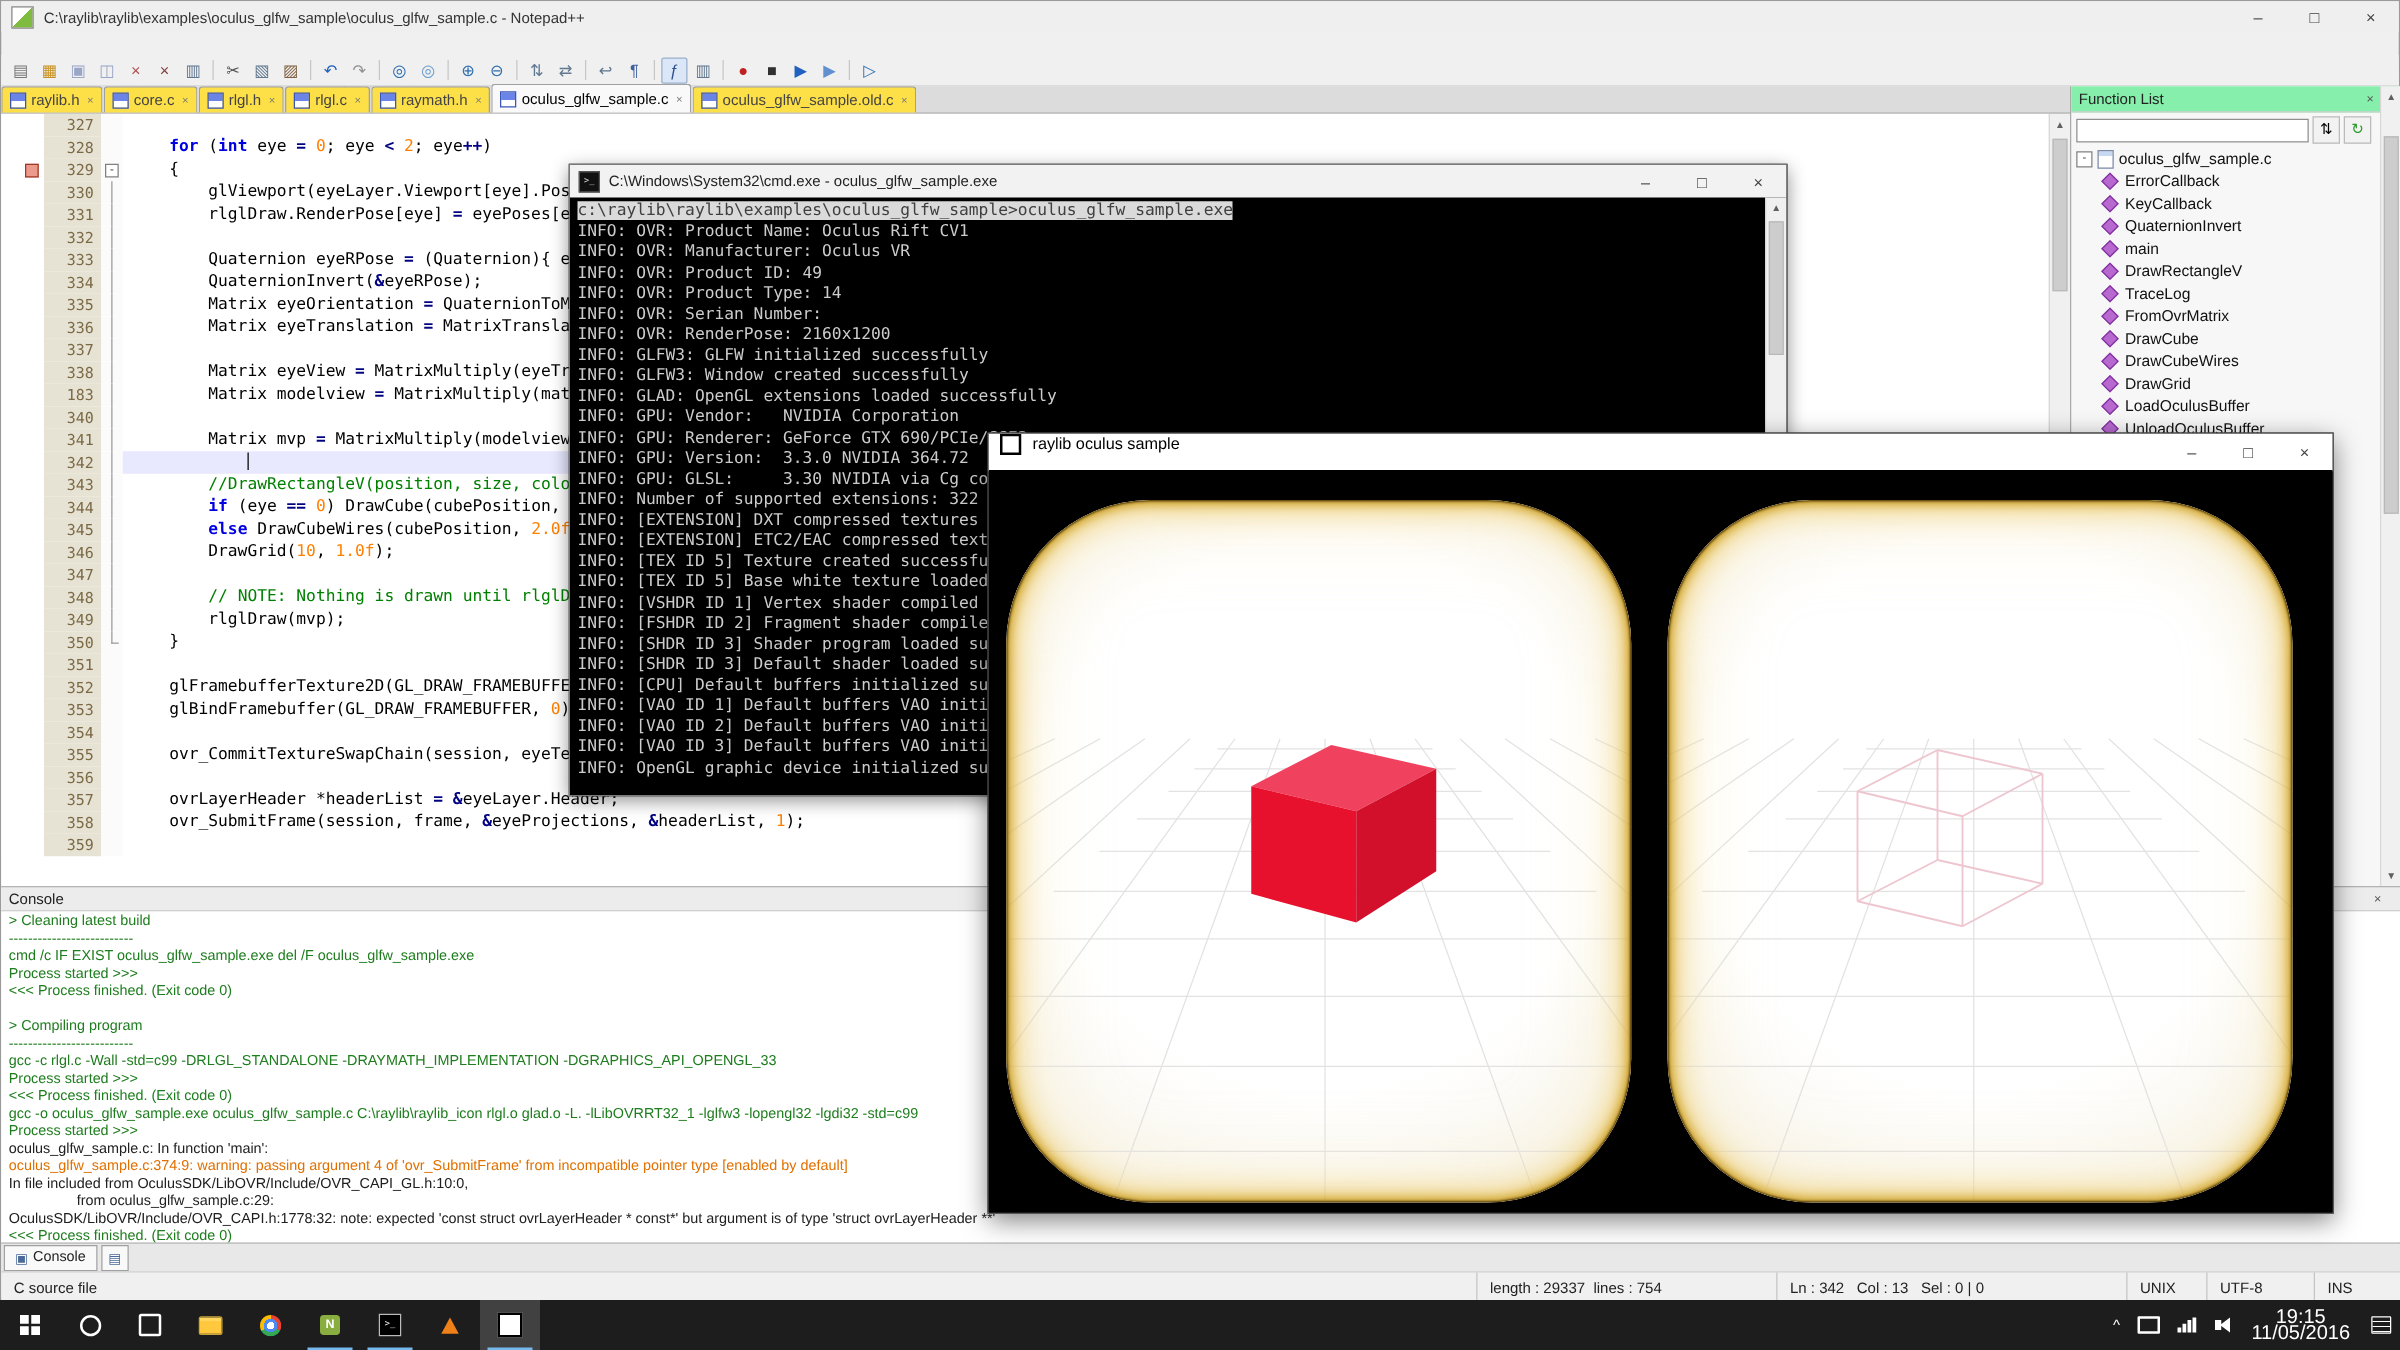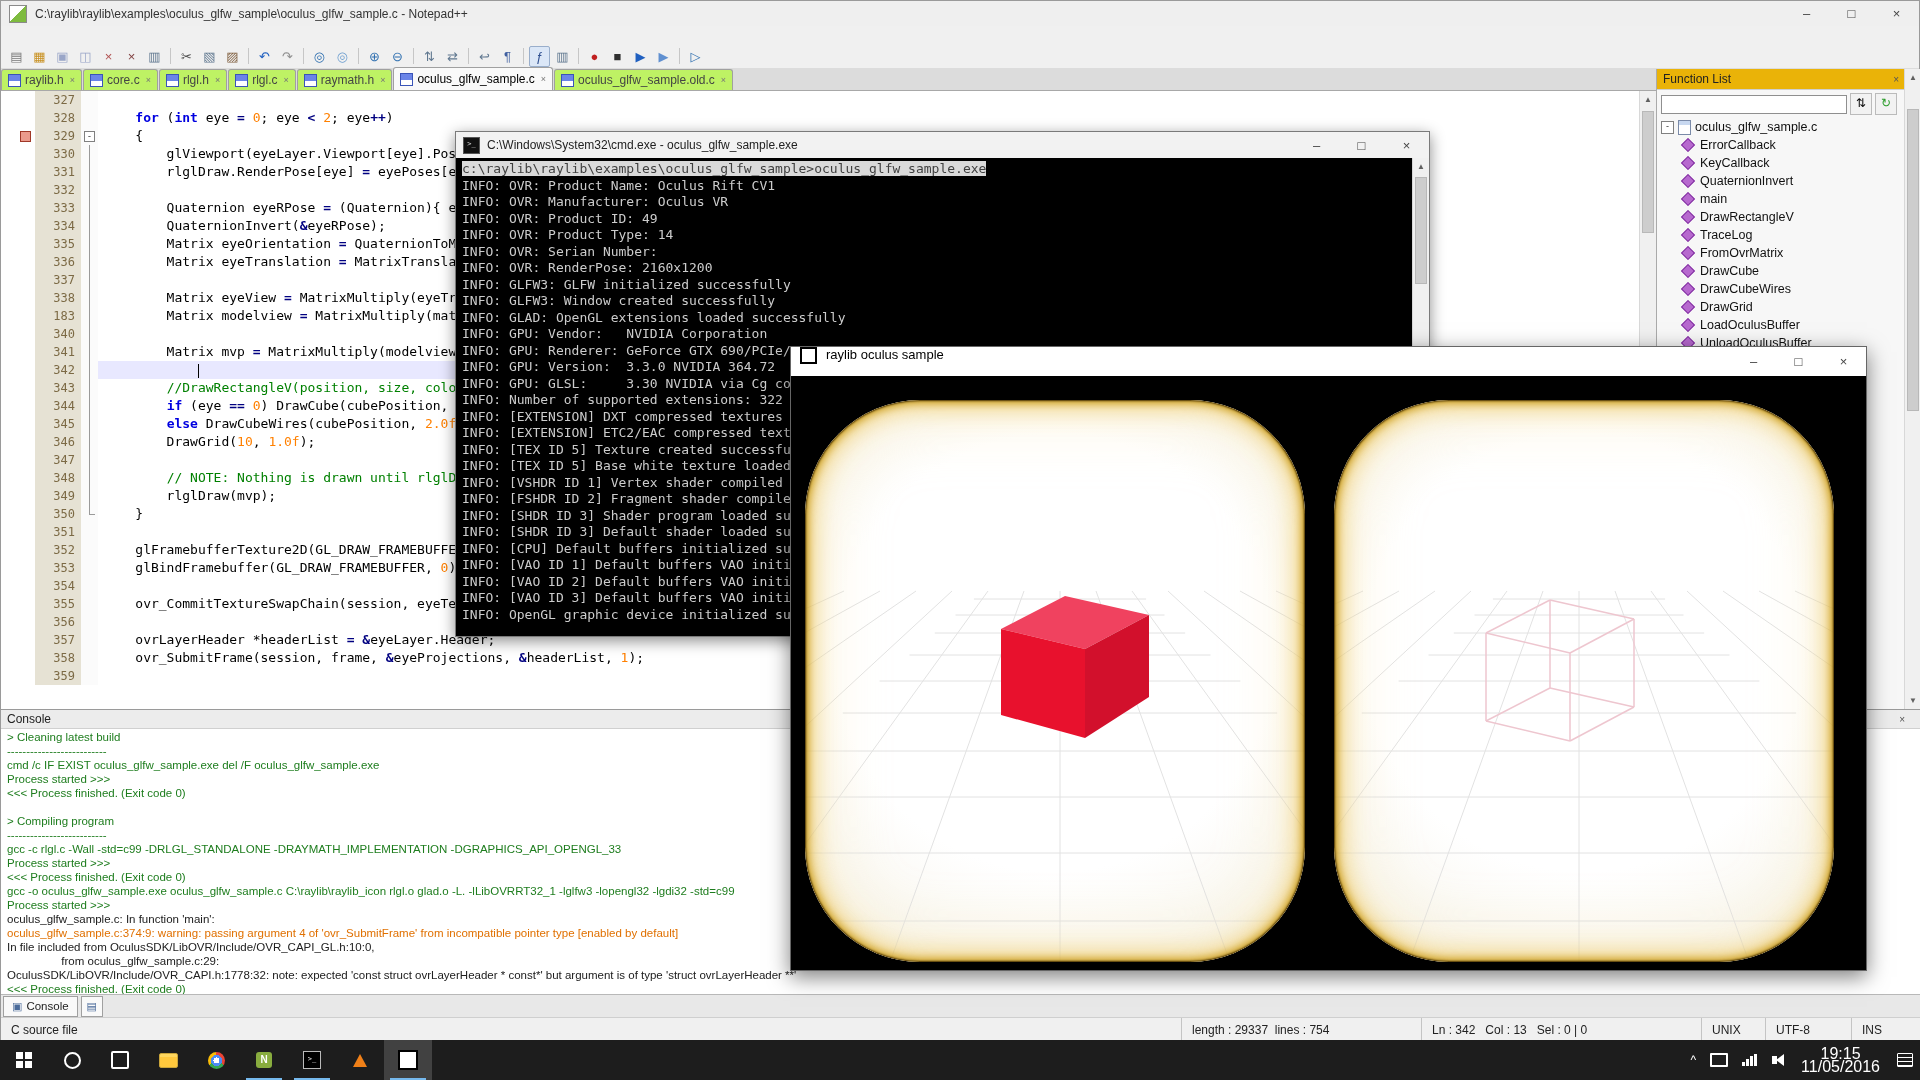--- a/index.html
+++ b/index.html
@@ -18,21 +18,21 @@
     display:flex;align-items:center;margin-top:30px;}
   .menu-item{padding:0 8px;font-size:12.5px;color:#222;height:18px;line-height:18px;}
   #npp-toolbar{position:absolute;left:0;top:43px;width:100%;height:25px;background:#f0f0f0;
     border-bottom:1px solid #dcdcdc;display:flex;align-items:center;padding-left:4px;box-sizing:border-box;}
   .tb-btn{width:19px;height:19px;margin:0 1px;font-size:13px;line-height:19px;text-align:center;
     border:1px solid transparent;border-radius:2px;}
   .tb-btn.on{background:#dbe7f7;border-color:#99aecb;}
   .tb-sep{width:1px;height:16px;background:#c6c6c6;margin:0 4px;}
   #npp-tabbar{position:absolute;left:0;top:68px;width:1655px;height:22px;background:#dcdcdc;
     border-bottom:1px solid #a8a8a8;display:flex;align-items:flex-end;box-sizing:border-box;}
-  .tab{height:20px;display:flex;align-items:center;padding:0 6px;background:#bef264;
+  .tab{height:20px;display:flex;align-items:center;padding:0 6px;background:#fde047;
     border:1px solid #a0a0a0;border-bottom:none;margin-right:1px;font-size:12px;color:#444;
     border-radius:3px 3px 0 0;white-space:nowrap;}
   .tab.active{background:#f9f9f9;color:#000;height:22px;}
   .floppy{width:11px;height:11px;border:1px solid #3a54b8;margin-right:4px;
     background:linear-gradient(180deg,#6a84e8 0 55%,#ffffff 55%);}
   .tab-close{margin-left:6px;font-size:9px;color:#777;line-height:9px;}
   
   #editor{position:absolute;left:0;top:90px;width:1638px;height:618px;background:#ffffff;overflow:hidden;}
   .crow{display:flex;height:18px;line-height:18px;font-family:"DejaVu Sans Mono",monospace;font-size:13px;}
   .bm{width:34px;background:#fff;position:relative;flex:none;}
@@ -56,21 +56,21 @@
   
   .sbar{background:#f0f0f0;border-left:1px solid #d8d8d8;box-sizing:border-box;}
   .sb-arrow{height:17px;text-align:center;font-size:8px;color:#606060;line-height:17px;}
   .sb-thumb{position:absolute;left:2px;right:2px;background:#cdcdcd;border:1px solid #b8b8b8;}
   #ed-scroll{position:absolute;left:1638px;top:90px;width:17px;height:618px;}
   #fl-scroll{position:absolute;right:0;top:0;width:17px;height:100%;}
   #cmd-scroll{position:absolute;right:0;top:26px;width:17px;bottom:0;}
   
   #funclist{position:absolute;left:1655px;top:68px;width:265px;height:640px;background:#f7f7f7;
     border-left:1px solid #aaa;box-sizing:border-box;}
-  #fl-header{height:20px;background:#eab308;border-bottom:1px solid #cfcfcf;font-size:12px;color:#222;
+  #fl-header{height:20px;background:#86efac;border-bottom:1px solid #cfcfcf;font-size:12px;color:#222;
     display:flex;align-items:center;padding:0 6px;}
   #fl-close{margin-left:auto;color:#555;font-size:10px;margin-right:16px;}
   #fl-search-row{height:24px;display:flex;align-items:center;padding:2px 4px;}
   #fl-search{width:178px;height:17px;border:1px solid #8f8f8f;background:#fff;font-size:12px;padding:0 3px;}
   .fl-btn{width:20px;height:20px;margin-left:3px;border:1px solid #bbb;background:#f2f2f2;
     text-align:center;line-height:18px;font-size:12px;}
   .fl-root{height:18px;display:flex;align-items:center;font-size:12.5px;color:#111;padding-left:4px;}
   .fl-box{width:11px;height:11px;border:1px solid #808080;background:#fff;font-size:9px;line-height:9px;
     text-align:center;margin-right:4px;color:#333;flex:none;}
   .fl-fileicon{width:11px;height:13px;border:1px solid #7a8aa8;margin-right:4px;flex:none;

